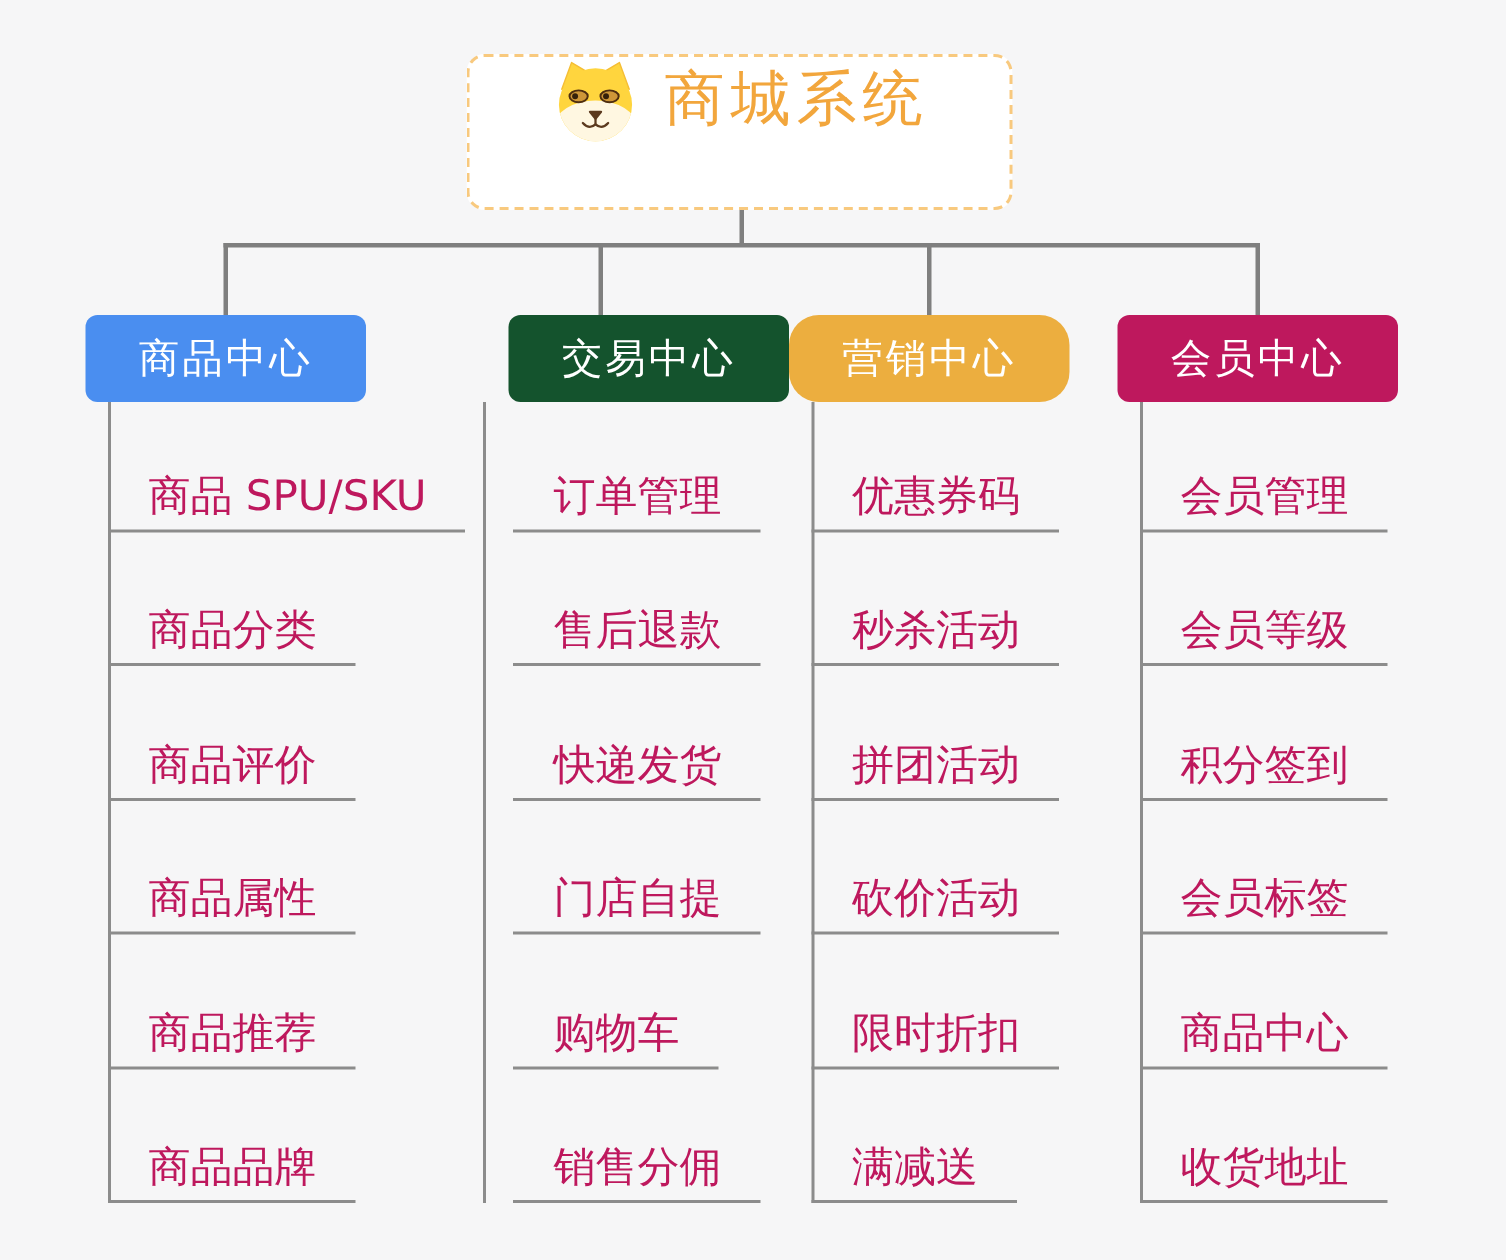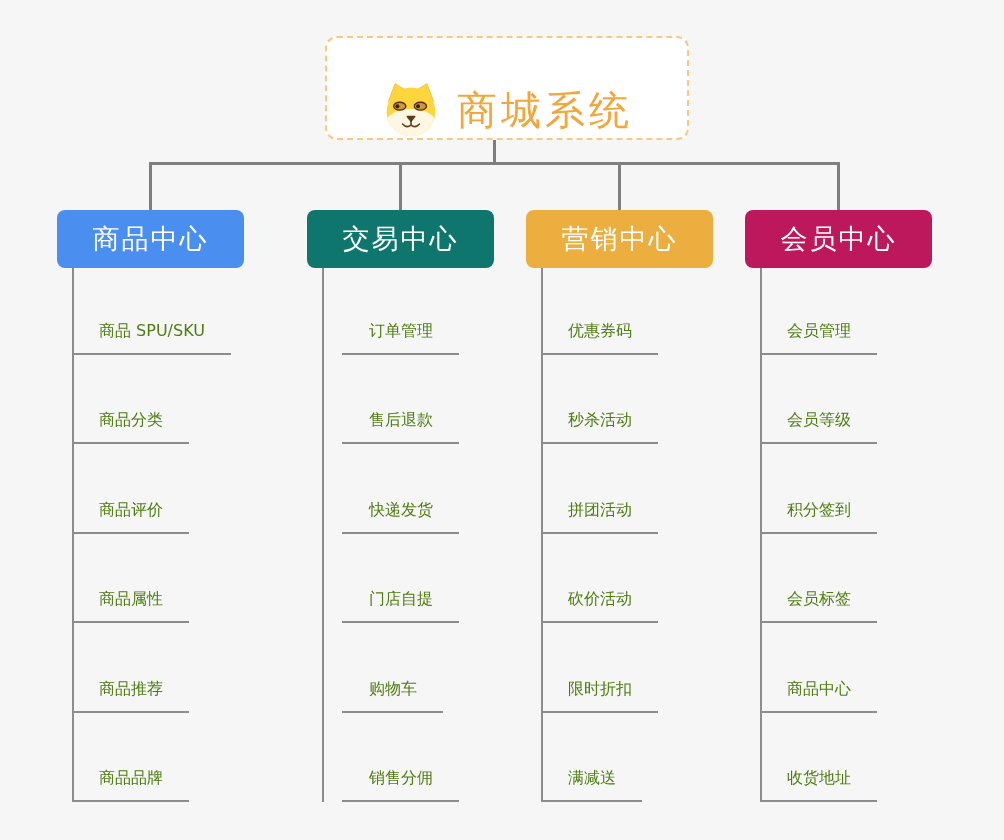--- a/index.html
+++ b/index.html
@@ -1,45 +1,45 @@
 <!DOCTYPE html>
 <html><head>
 <meta charset="utf-8">
 <style>
   html,body{margin:0;padding:0;}
   body{font-family:"DejaVu Sans","Liberation Sans",sans-serif;}
   .stage{position:relative;width:1004px;height:840px;background:#f6f6f7;overflow:hidden;}
 
   
-  .root-node{position:absolute;left:325px;top:36px;width:364px;height:104px;
+  .root-node{position:absolute;left:311px;top:36px;width:364px;height:104px;
     background:#ffffff;border:2px dashed #F8C97E;border-radius:12px;
-    box-sizing:border-box;display:flex;align-items:flex-end;justify-content:center;gap:16px;}
+    box-sizing:border-box;display:flex;align-items:flex-start;justify-content:center;gap:16px;}
   .root-title{font-size:40px;font-weight:500;letter-spacing:4px;color:#F2A63C;white-space:nowrap;}
   .doge{width:60px;height:58px;flex:0 0 auto;}
 
   
   .line{position:absolute;background:#7F7F7F;}
   .v-root{left:493px;top:139px;width:3px;height:25px;}
   .h-main{left:149px;top:162px;width:691px;height:3px;}
   .drop{top:162px;width:3px;height:48px;}
   .d0{left:149px;} .d1{left:399px;} .d2{left:618px;} .d3{left:837px;}
 
   
   .branch{position:absolute;top:210px;width:187px;height:58px;border-radius:8px;
     display:flex;align-items:center;justify-content:center;
     color:#ffffff;font-size:27px;font-weight:500;letter-spacing:2px;white-space:nowrap;cursor:default;}
-  .h0{left:57px;} .h1{left:307px;} .h2{left:526px;} .h3{left:745px;}
+  .h0{left:57px;} .h1{left:307px;} .h2{left:526px;border-radius:20px;} .h3{left:745px;}
 
   
   .trunk{position:absolute;top:268px;width:2px;height:534px;background:#8C8C8C;}
   .t0{left:72px;} .t1{left:322px;} .t2{left:541px;} .t3{left:760px;}
 
   
   .leaf{position:absolute;box-sizing:content-box;white-space:nowrap;
-    font-size:16px;line-height:33px;color:#4d7c0f;
+    font-size:28px;line-height:33px;color:#be185d;
     padding:0 26px 6px 27px;border-bottom:2px solid #8C8C8C;}
   .c0{left:72px;} .c1{left:322px;margin-left:20px;} .c2{left:541px;} .c3{left:760px;}
   .r0{top:314px;} .r1{top:403px;} .r2{top:493px;} .r3{top:582px;} .r4{top:672px;text-align:right;} .r5{top:761px;}
 </style>
 </head>
 <body>
 
 <div class="stage" style="background: rgb(246, 246, 247);">
 
   <div class="line v-root"></div>
@@ -65,21 +65,21 @@
       <ellipse cx="42" cy="27" rx="6.5" ry="4.2" fill="#CE9638" stroke="#4F2E0F" stroke-width="1.4"></ellipse>
       <circle cx="39.5" cy="27" r="2.1" fill="#35200A"></circle>
       <polygon points="28,38 36,38 32,43" fill="#5C3A1E" stroke="#5C3A1E" stroke-width="1.5" stroke-linejoin="round"></polygon>
       <path d="M32,43 L32,47" stroke="#5C3A1E" stroke-width="1.6" stroke-linecap="round" fill="none"></path>
       <path d="M23,46 Q27.5,51 32,47 Q36.5,51 41,46" stroke="#5C3A1E" stroke-width="1.6" stroke-linecap="round" fill="none"></path>
     </svg>
     <span class="root-title" style="color: rgb(242, 166, 60);">商城系统</span>
   </div>
 
   <div class="branch h0" style="background: rgb(74, 142, 240);">商品中心</div>
-  <div class="branch h1" style="background: #0f766e;">交易中心</div>
+  <div class="branch h1" style="background: #14532d; margin-left: 32px;">交易中心</div>
   <div class="branch h2" style="background: rgb(236, 174, 63);">营销中心</div>
   <div class="branch h3" style="background: #be185d;">会员中心</div>
 
   <div class="trunk t0"></div>
   <div class="trunk t1"></div>
   <div class="trunk t2"></div>
   <div class="trunk t3"></div>
 
   <div class="leaf c0 r0">商品 SPU/SKU</div>
   <div class="leaf c0 r1">商品分类</div>

